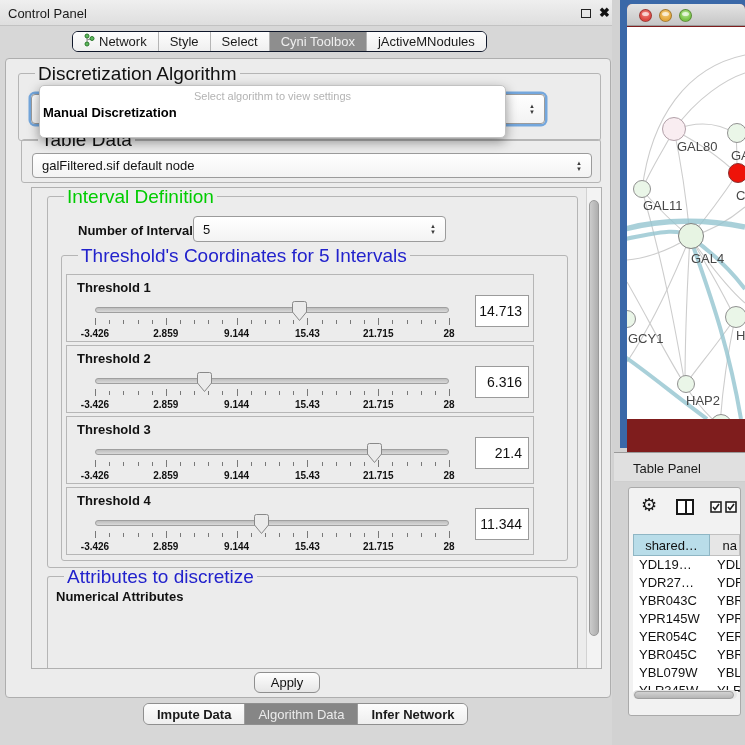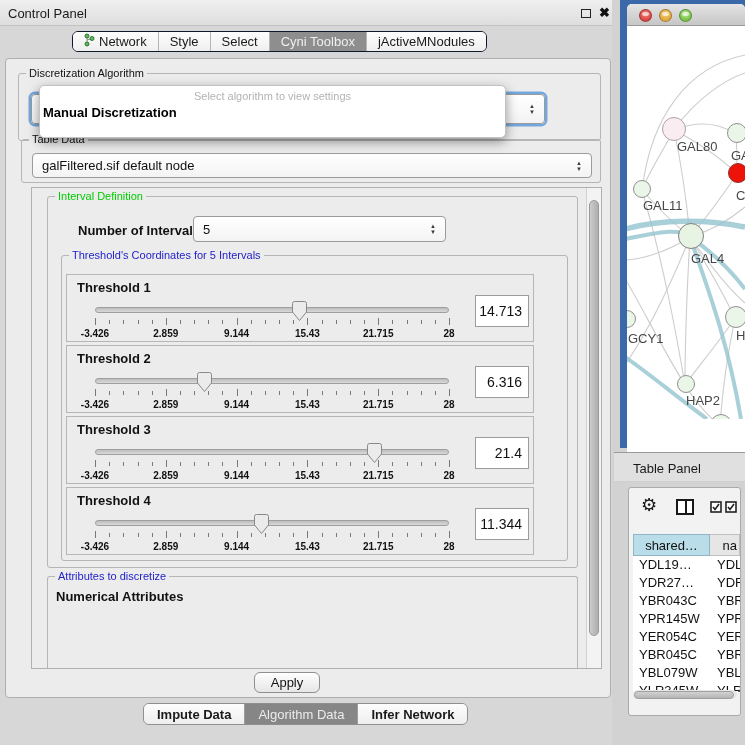--- a/index.html
+++ b/index.html
@@ -20,21 +20,21 @@
   .ttab { display:flex; align-items:center; gap:4px; padding:0 11px; font-size:13px;
           background:linear-gradient(#fdfdfd,#efefef); border-right:1px solid #b5b5b5; color:#1a1a1a; white-space:nowrap; }
   .ttab:last-child { border-right:none; }
   .ttab.sel { background:#8e8e8e; color:#efefef; }
 
   
   .main { position:absolute; left:5px; top:58px; width:606px; height:640px;
           background:#ececec; border:1px solid #aeaeae; border-radius:4px; }
 
   .group { position:absolute; border:1px solid #b5b5b5; border-radius:3px; }
-  .gtitle { position:absolute; top:-8px; left:7px; background:#ececec; padding:0 3px; font-size:11px; line-height:15px; }
+  .gtitle { position:absolute; top:-8px; left:16px; background:#ececec; padding:0 3px; font-size:19px; line-height:15px; }
   .gtitle.green { color:#00cc00; }
   .gtitle.blue { color:#2222cc; }
 
   .combo { position:absolute; background:linear-gradient(#ffffff,#f3f3f3); border:1px solid #9b9b9b;
            border-radius:4px; display:flex; align-items:center; padding:0 9px; font-size:13px; }
   .stepper { margin-left:auto; display:flex; flex-direction:column; line-height:6px; font-size:6px; color:#3a3a3a; padding-left:6px; }
   .focusring { box-shadow:0 0 0 2.5px #74a7dd; }
 
   
   .popup { position:absolute; left:33px; top:26px; width:467px; height:53px; background:#ffffff;
@@ -83,21 +83,21 @@
   
   .btabs { position:absolute; left:143px; top:703px; height:22px; display:flex;
            border:1px solid #8f8f8f; border-radius:6px; overflow:hidden; }
   .btab { display:flex; align-items:center; padding:0 13px; font-size:13px; font-weight:bold;
           background:linear-gradient(#fdfdfd,#eeeeee); border-right:1px solid #9d9d9d; color:#1a1a1a; white-space:nowrap; }
   .btab:last-child { border-right:none; }
   .btab.sel { background:#868686; color:#ececec; font-weight:normal; }
 
   
   .net-frame { position:absolute; left:620px; top:0; width:125px; height:448px; background:#3a68a8; }
-  .net-window { position:absolute; left:7px; top:4px; width:118px; height:455px; background:#ffffff;
+  .net-window { position:absolute; left:7px; top:4px; width:118px; height:455px; background:#7f1d1d;
                 border-radius:5px 5px 0 0; overflow:hidden; }
   .net-titlebar { position:absolute; left:0; top:0; width:100%; height:22px;
                   background:linear-gradient(#e4e4e4,#c6c6c6); border-bottom:1px solid #9a9a9a; }
   .light { position:absolute; top:5px; width:13px; height:13px; border-radius:50%; border:1px solid rgba(0,0,0,.3); }
   .light i { display:block; width:7px; height:4px; margin:1.5px auto 0; border-radius:50%; background:rgba(255,255,255,.65); }
   .net-canvas { position:absolute; left:0; top:23px; width:118px; height:392px; background:#fff; overflow:hidden; }
   .node { position:absolute; border-radius:50%; border:1px solid #8f8f8f; }
   .nlabel { position:absolute; font-size:13px; color:#474747; white-space:nowrap; }
 
   

